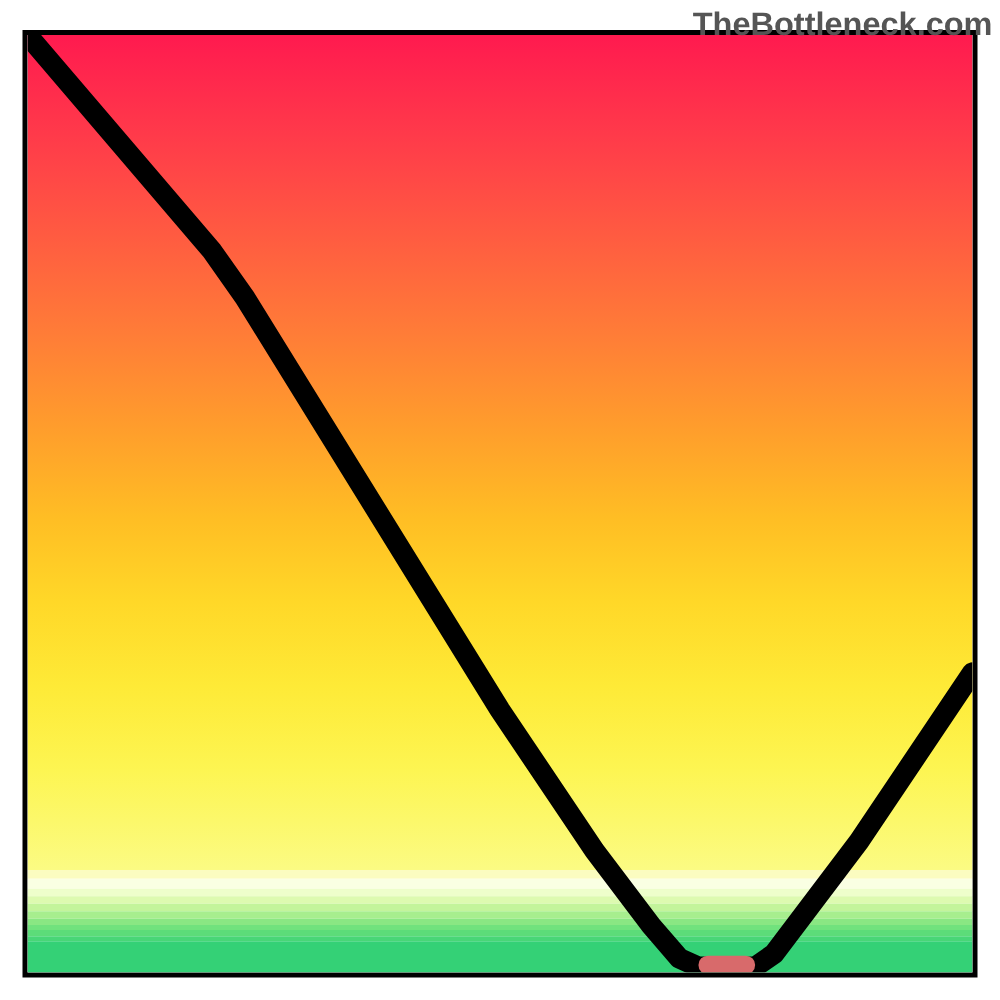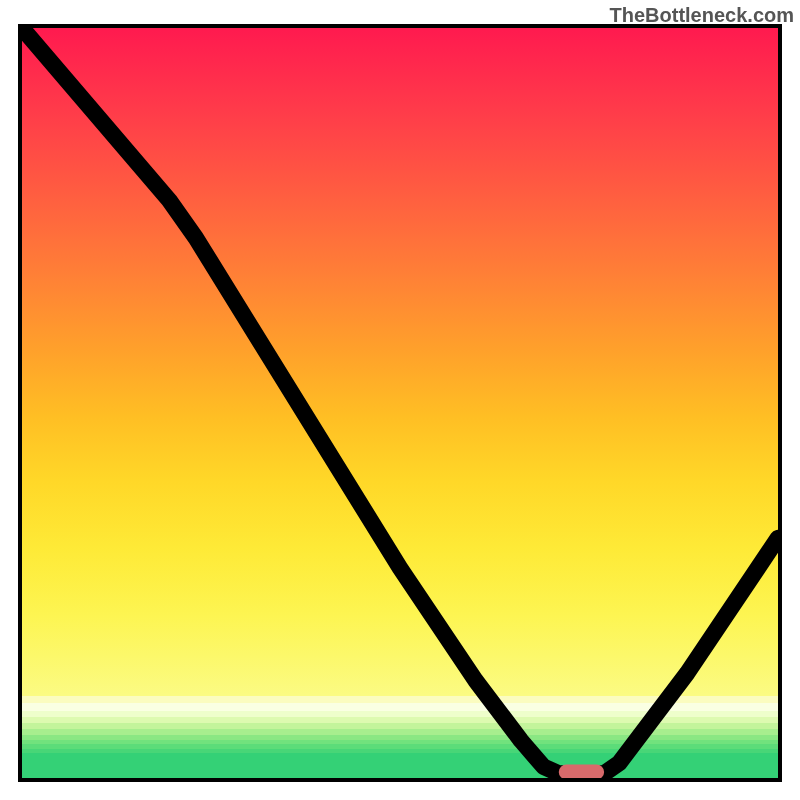--- a/index.html
+++ b/index.html
@@ -13,21 +13,21 @@
   }
   .stage {
     position: relative;
     width: 800px;
     height: 800px;
   }
   .watermark {
     position: absolute;
     top: 4px;
     right: 6px;
-    font-size: 20px;
+    font-size: 26px;
     font-weight: 600;
     color: #555555;
     letter-spacing: 0;
     z-index: 50;
   }
   .plot-wrap {
     position: absolute;
     left: 18px;
     top: 24px;
     width: 764px;

